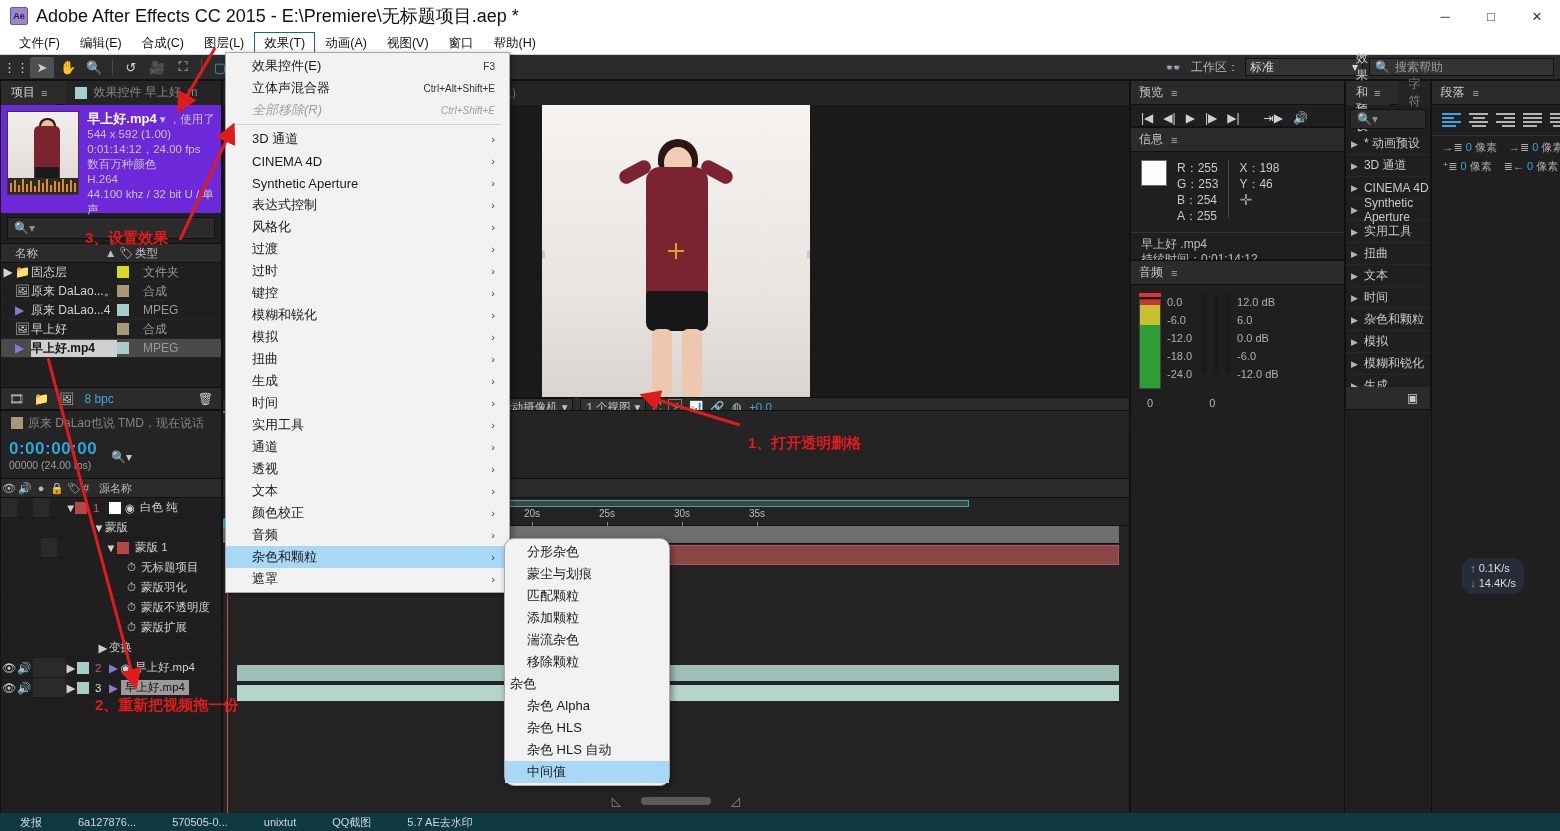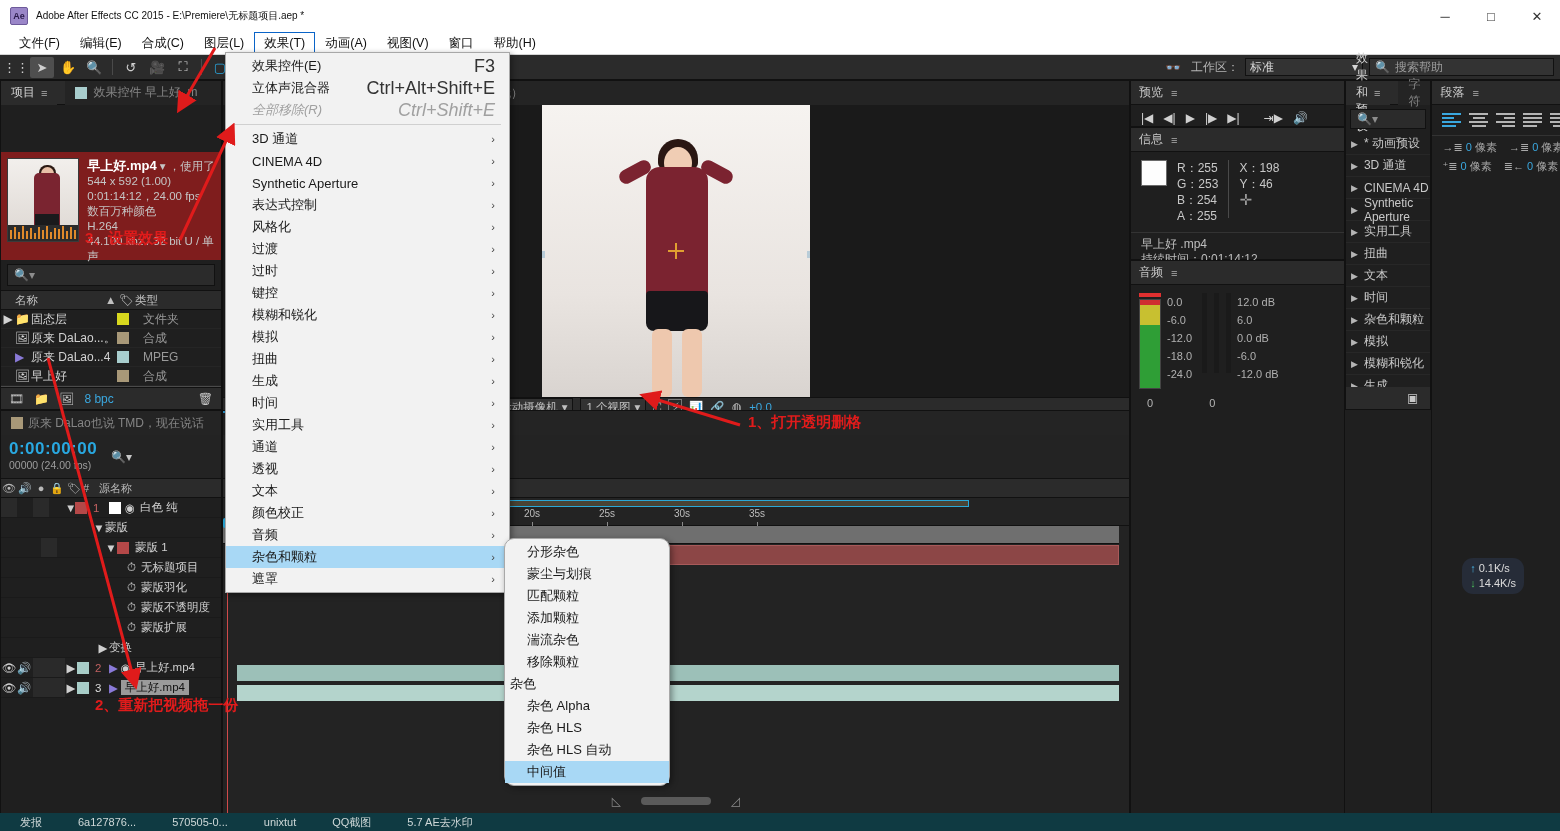--- a/index.html
+++ b/index.html
@@ -14,21 +14,21 @@
   .titlebar {
     height: 32px; background: #ffffff; color: #000;
     display: flex; align-items: center; position: relative;
   }
   .ae-logo {
     width: 18px; height: 18px; margin: 0 8px 0 10px;
     background: #9a86c8; border: 1px solid #6d5a9a; border-radius: 2px;
     color: #2a1a4a; font-size: 9px; font-weight: bold;
     display: flex; align-items: center; justify-content: center;
   }
-  .title-text { font-size: 10px; color: #111; text-align: center; }
+  .title-text { font-size: 18px; color: #111; text-align: center; }
   .win-btns { margin-left: auto; display: flex; height: 100%; }
   .win-btn {
     width: 46px; height: 100%; display: flex; align-items: center;
     justify-content: center; font-size: 13px; color: #333;
   }
   
   .menubar {
     height: 23px; background: #fff; display: flex; align-items: center;
     padding-left: 10px; border-bottom: 1px solid #d4d4d4;
   }
@@ -66,21 +66,21 @@
     height: 24px; background:#2b2b2b; display:flex; align-items:center;
     gap:8px; padding:0 8px; border-bottom:1px solid #111;
   }
   .panel-tab {
     height:24px; display:flex; align-items:center; gap:6px; padding:0 10px;
     font-size:12px; color:#d0d0d0; background:#2b2b2b;
   }
   .panel-tab.inactive { color:#858585; background:#242424; }
   .burger { color:#b0b0b0; font-size:11px; letter-spacing:0; }
   
-  .proj-preview { display:flex; padding:6px; gap:8px; background:#7f1d1d; height:108px;margin-top:47px; }
+  .proj-preview { display:flex; padding:6px; gap:8px; background:#6d28d9; height:108px; }
   .thumb { width:78px; height:84px; position:relative; overflow:hidden; border:1px solid #3a3a3a; background:#e8e4e0; }
   .thumb .sky { position:absolute; inset:0; background:linear-gradient(#f2efec,#ddd7d2); }
   .thumb .person { position:absolute; left:26px; top:14px; width:26px; height:54px; background:#7a2430; border-radius:5px 5px 2px 2px; }
   .thumb .head { position:absolute; left:33px; top:8px; width:13px; height:13px; background:#e8c0a8; border-radius:50%; }
   .thumb .hair { position:absolute; left:31px; top:6px; width:17px; height:10px; background:#2b1a14; border-radius:8px 8px 0 0; }
   .thumb .shorts { position:absolute; left:27px; top:55px; width:24px; height:14px; background:#1a1a1c; }
   .thumb .legL { position:absolute; left:31px; top:68px; width:6px; height:14px; background:#e4bda5; }
   .thumb .legR { position:absolute; left:41px; top:68px; width:6px; height:14px; background:#e4bda5; }
   .wave { position:absolute; left:0; right:0; bottom:0; height:16px; background:#2b2b2b; overflow:hidden;}
   .wave i { position:absolute; bottom:2px; width:2px; background:#e08a2b; }
@@ -156,21 +156,21 @@
   .para-vals { display:flex; flex-wrap:wrap; gap:4px 12px; padding:4px 10px; font-size:11px; color:#a8a8a8; border-top:1px solid #333;}
   .para-vals b { color:#3aa8e0; font-weight:normal; }
   
   .dropdown {
     position:absolute; background:#f2f2f2; border:1px solid #a8a8a8;
     box-shadow: 2px 2px 6px rgba(0,0,0,.4); z-index:50; padding:2px 0;
   }
   .dd-item { height:22px; display:flex; align-items:center; padding:0 14px 0 26px; font-size:13px; color:#1a1a1a; justify-content:space-between; }
   .dd-item.disabled { color:#a0a0a0;font-style:italic; }
   .dd-item.hl { background:#a8d8f5; }
-  .dd-item .acc { color:#333; font-size:18px; margin-left:30px; }
+  .dd-item .acc { color:#333; font-size:10px; margin-left:30px; }
   .dd-item.disabled .acc { color:#a0a0a0; }
   .dd-sep { height:1px; background:#d0d0d0; margin:3px 8px; }
   .chev { font-size:11px; color:#444; }
   
   .anno { position:absolute; color:#e01b1b; font-size:15px; font-weight:bold; z-index:60; white-space:nowrap; }
   .arrow-svg { position:absolute; z-index:59; pointer-events:none; }
   
   .netspeed {
     position:absolute; right:36px; top:558px; background:#262c38; border-radius:11px;
     padding:3px 8px; font-size:11px; color:#dcdcdc; z-index:40; line-height:15px;
@@ -869,21 +869,21 @@
   <defs>
     <marker id="ah" markerWidth="7" markerHeight="7" refX="5" refY="3.5" orient="auto">
       <polygon points="0 0, 7 3.5, 0 7" fill="#e01b1b"></polygon>
     </marker>
   </defs>
   <line x1="215" y1="48" x2="180" y2="108" stroke="#e01b1b" stroke-width="3" marker-end="url(#ah)"></line>
   <line x1="180" y1="240" x2="232" y2="128" stroke="#e01b1b" stroke-width="3" marker-end="url(#ah)"></line>
   <line x1="740" y1="425" x2="645" y2="396" stroke="#e01b1b" stroke-width="3" marker-end="url(#ah)"></line>
   <line x1="48" y1="358" x2="135" y2="684" stroke="#e01b1b" stroke-width="3" marker-end="url(#ah)"></line>
 </svg>
-<div class="anno" style="left:748px;top:413px">1、打开透明删格</div>
+<div class="anno" style="left:748px;top:434px">1、打开透明删格</div>
 <div class="anno" style="left:95px;top:696px">2、重新把视频拖一份</div>
 <div class="anno" style="left:85px;top:229px">3、设置效果</div>
 
 <div class="netspeed">
   <div><span class="up">↑</span> <span>0.1K/s</span></div>
   <div><span class="down">↓</span> <span>14.4K/s</span></div>
 </div>
 
 <div class="taskbar">
   <span>发报</span>

